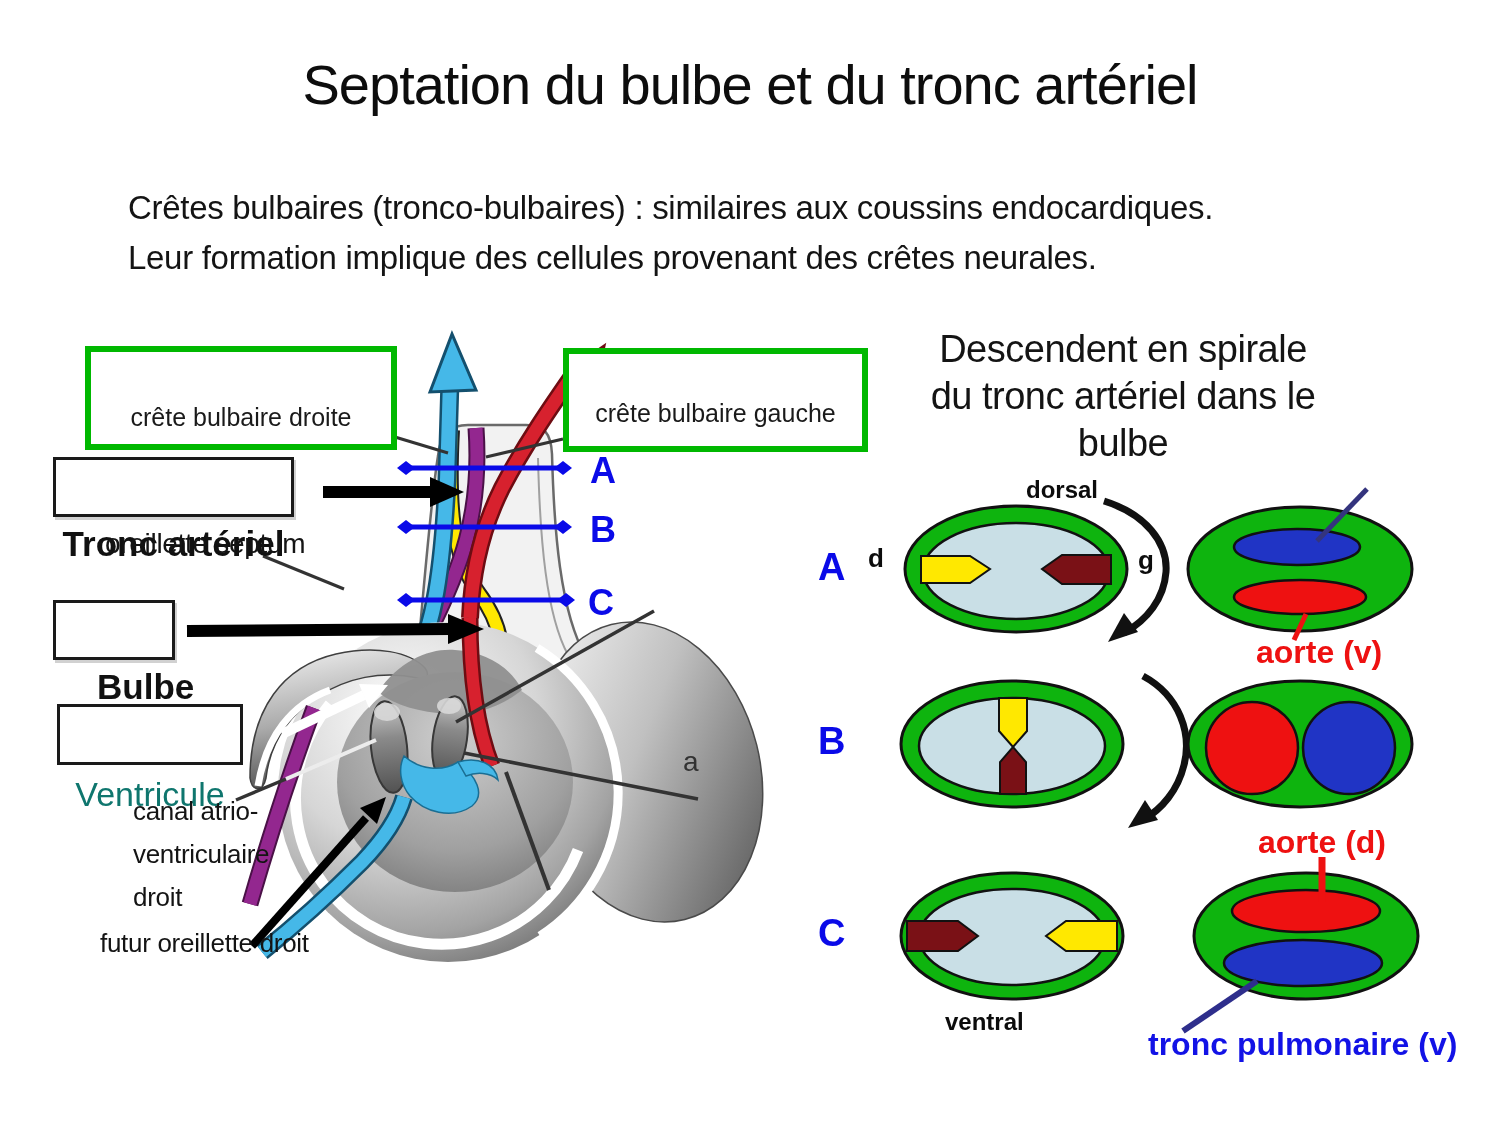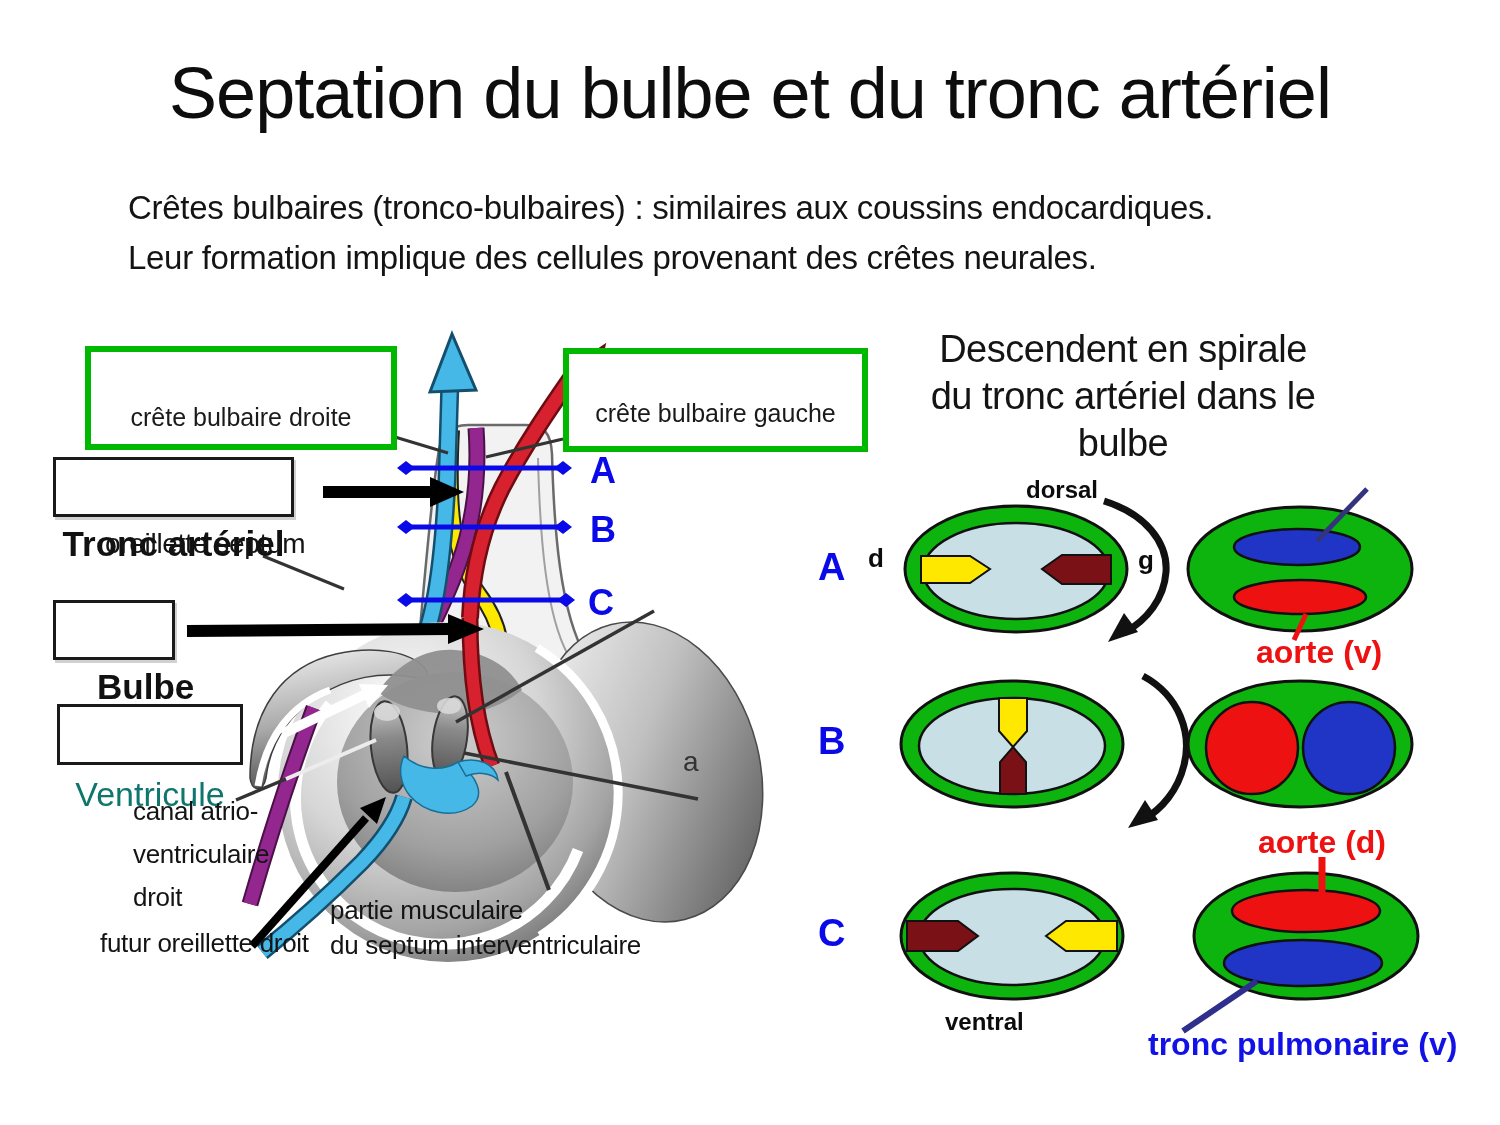--- a/index.html
+++ b/index.html
@@ -1,20 +1,20 @@
 <!DOCTYPE html>
 <html style="--green: #0eb40e; --green-border: #00b800; --light-blue: #c9dfe6; --yellow: #ffe800; --maroon: #7a1116; --red: #ee1111; --royal-blue: #2034c5; --blue-text: #1212e6; --abc-blue: #0a0ae8; --cyan: #45b8e8; --purple: #93278f; --band-red: #d7212e;"><head>
 <meta charset="utf-8">
 <style>
   html,body{margin:0;padding:0;background:#ffffff;}
   #page{position:relative;width:1500px;height:1125px;background:#fff;overflow:hidden;
         font-family:"Liberation Sans",sans-serif;color:#111;}
   #art{position:absolute;left:0;top:0;}
   .abs{position:absolute;white-space:pre-line;}
-  .title{width:1500px;text-align:center;font-size:72px;letter-spacing:-1px;color:#0d0d0d;}
+  .title{width:1500px;text-align:center;font-size:56px;letter-spacing:-1px;color:#0d0d0d;}
   .intro{font-size:33px;line-height:50px;color:#141414;letter-spacing:-0.3px;}
   .greenbox{border:6px solid var(--green-border);background:#fff;box-sizing:border-box;
             text-align:center;font-size:25px;color:#1a1a1a;}
   .blackbox{border:3px solid #1a1a1a;background:#fff;box-sizing:border-box;text-align:center;
             box-shadow:2px 3px 0 rgba(0,0,0,.18);}
   .boldlbl{font-weight:bold;font-size:35px;color:#111;}
   .plainlbl{font-size:34px;color:#0f766e;}
   .smalllbl{font-size:26px;color:#141414;letter-spacing:-0.3px;}
   .abc{font-weight:bold;font-size:36px;color:var(--abc-blue);}
   .rowletter{font-weight:bold;font-size:38px;color:var(--abc-blue);}
@@ -237,22 +237,20 @@
   <div class="abs blackbox boldlbl" style="left:53px;top:600px;width:122px;height:60px;line-height:56px;padding-left:41px;">
     <span>Bulbe</span>
   </div>
   <div class="abs blackbox plainlbl" style="left:57px;top:704px;width:186px;height:61px;line-height:58px;box-shadow:none;">
     <span>Ventricule</span>
   </div>
   <div class="abs smalllbl" style="left:133px;top:790px;line-height:43px;">canal atrio-
 ventriculaire
 droit</div>
   <div class="abs smalllbl" style="left:100px;top:928px;">futur oreillette droit</div>
-  <div class="abs smalllbl" style="left:330px;top:893px;line-height:35px;">partie musculaire
-du septum interventriculaire</div>
   <div class="abs letter-a" style="left:683px;top:746px;">a</div>
 
   <div class="abs abc" style="left:590px;top:450px;">A</div>
   <div class="abs abc" style="left:590px;top:509px;">B</div>
   <div class="abs abc" style="left:588px;top:582px;">C</div>
 
   <div class="abs heading-right" style="left:883px;top:326px;">Descendent en spirale
 du tronc artériel dans le bulbe</div>
   <div class="abs dv" style="left:992px;top:476px;width:140px;text-align:center;">dorsal</div>
 

